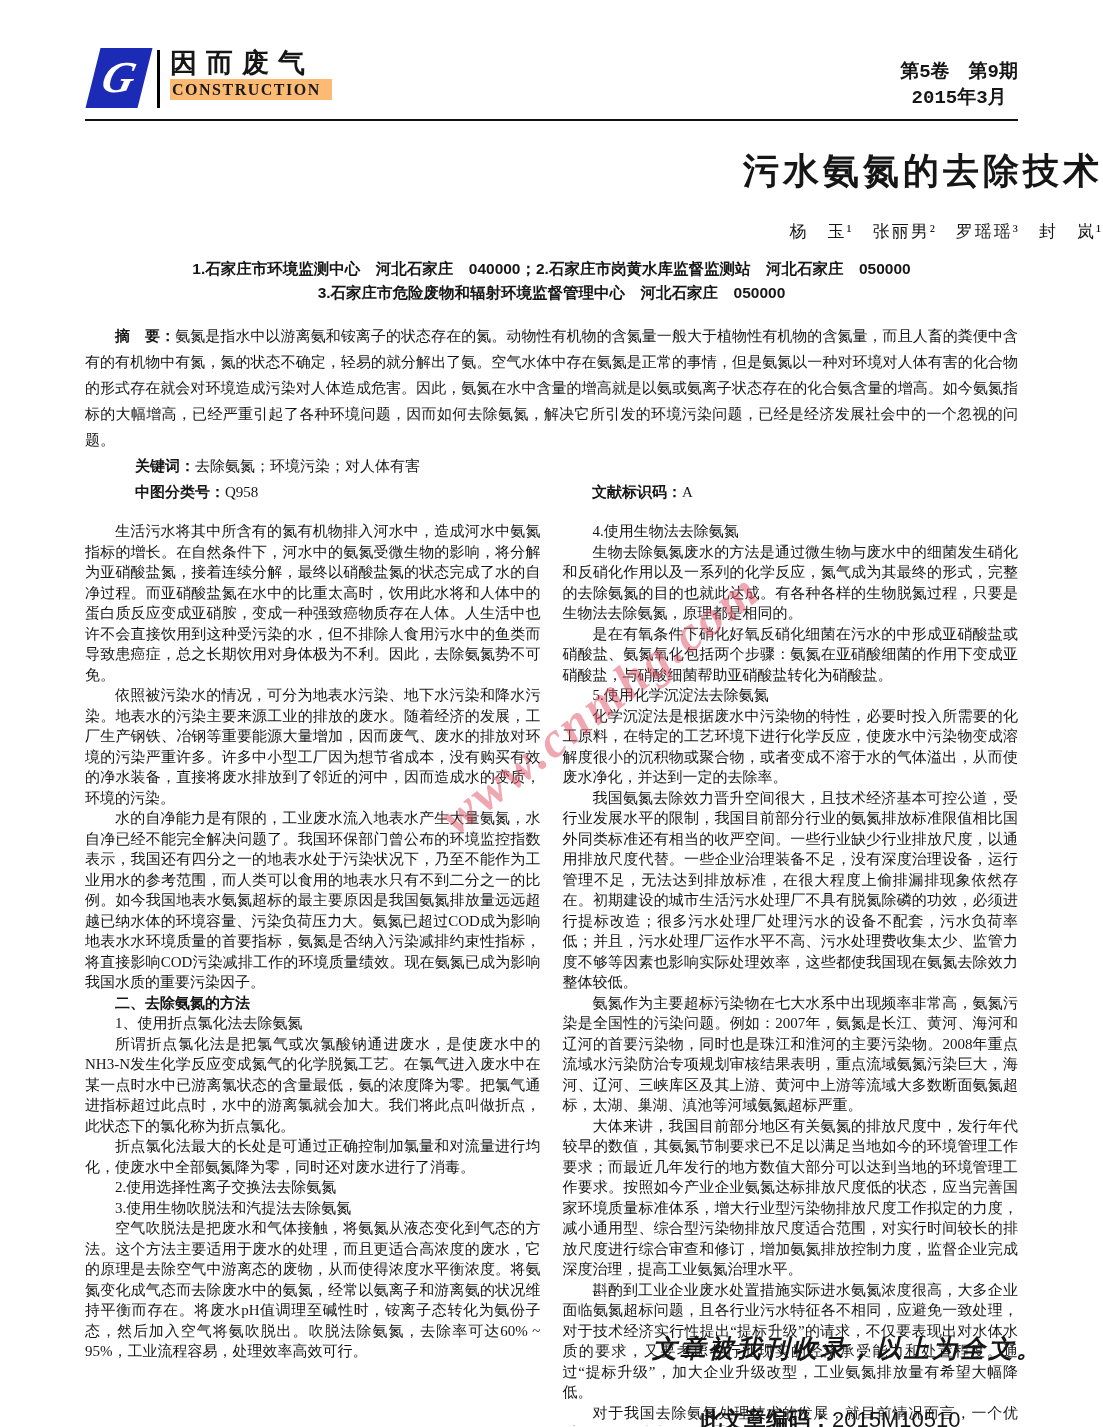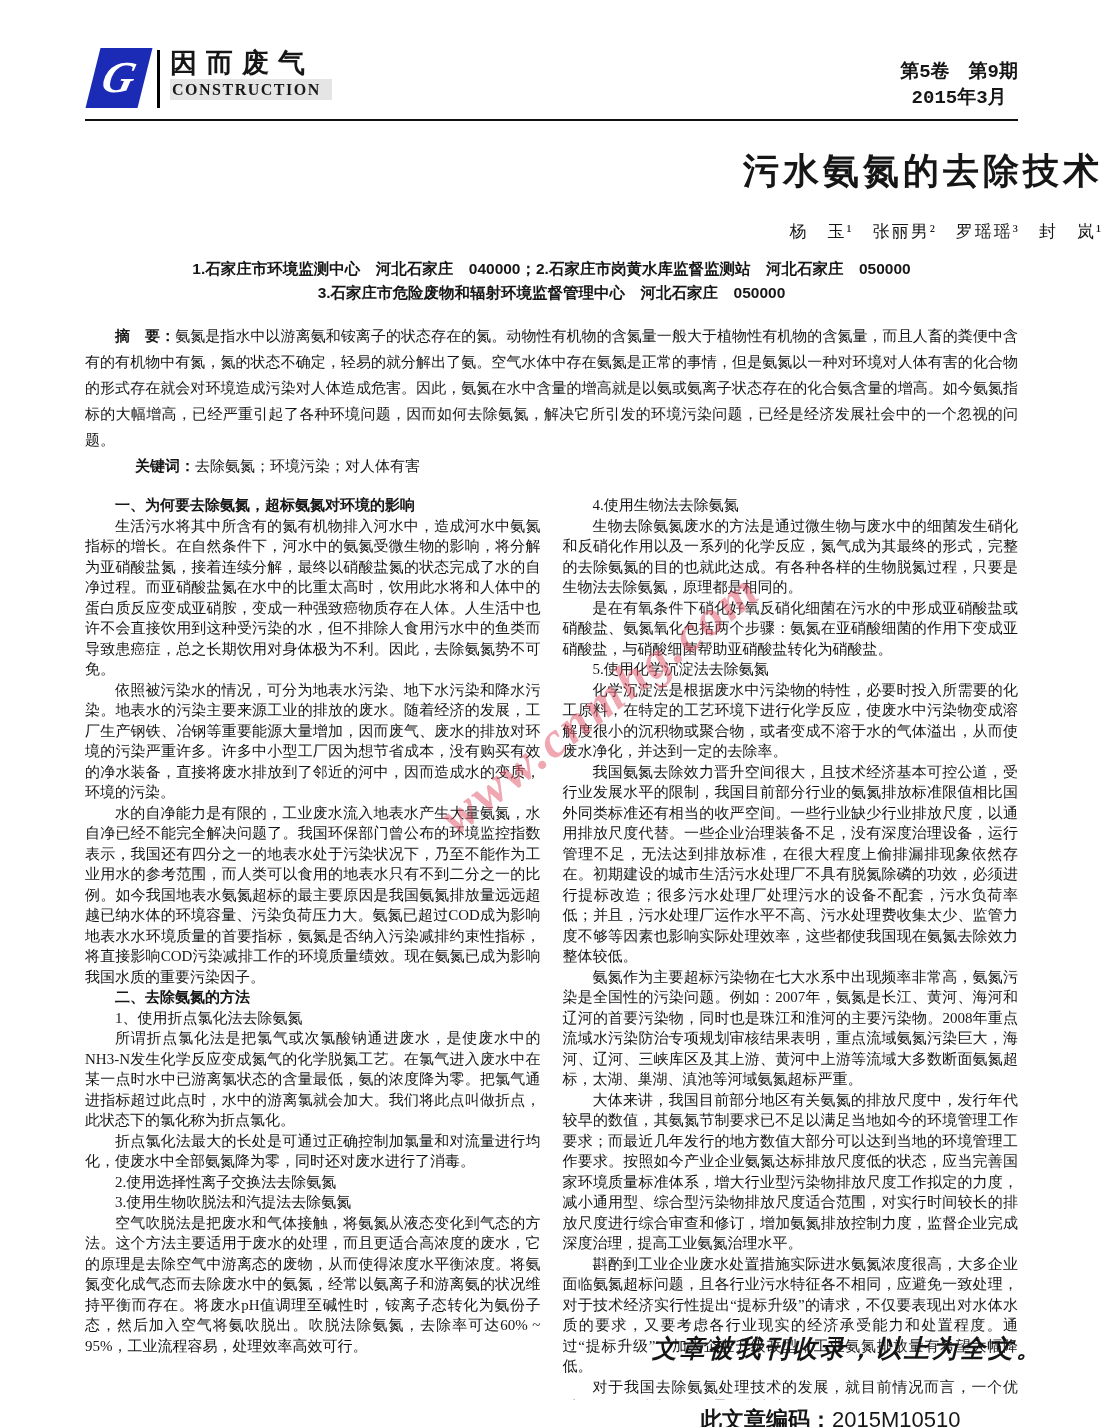--- a/index.html
+++ b/index.html
@@ -16,21 +16,21 @@
   .logo-mark {
     width:52px; height:60px; background:#1c2bb5; transform:skewX(-14deg);
     display:flex; align-items:center; justify-content:center; margin-left:8px;
   }
   .logo-letter { color:#ffffff; font-family:"Liberation Serif",serif;
     font-weight:bold; font-style:italic; font-size:44px; line-height:1; }
   .logo-divider { width:3px; height:58px; background:#000; margin:2px 10px 0 12px; }
   .logo-text { display:flex; flex-direction:column; }
   .logo-cn { font-family:"Liberation Sans","DejaVu Sans",sans-serif; font-weight:bold;
     font-size:27px; letter-spacing:9px; line-height:30px; white-space:nowrap; }
-  .logo-en { background:#e5e5e5; color:#1a1a1a; font-family:"Liberation Serif",serif;
+  .logo-en { background:#fdba74; color:#1a1a1a; font-family:"Liberation Serif",serif;
     font-weight:bold; font-size:16px; letter-spacing:1.5px; line-height:21px;
     padding:0 6px 0 2px; margin-top:1px; width:162px; }
   .issue { text-align:center; font-family:Liberation Mono, monospace;
     font-weight:600; font-size:19px; line-height:26px; margin-top:11px; white-space:nowrap; }
   .rule { margin:8px 85px 0 85px; border-top:2px solid #111; }
   
   .title { text-align:right; font-size:36px; font-weight:bold; letter-spacing:4px;
     margin-top:26px; font-family:"Liberation Serif",serif; }
   .authors { text-align:right; font-size:17px; margin-top:24px; letter-spacing:2px; }
   .affils { text-align:center; font-family:"Liberation Sans","DejaVu Sans",sans-serif;
@@ -94,24 +94,27 @@
 
   <div class="affils">
     <div>1.石家庄市环境监测中心　河北石家庄　040000；2.石家庄市岗黄水库监督监测站　河北石家庄　050000</div>
     <div>3.石家庄市危险废物和辐射环境监督管理中心　河北石家庄　050000</div>
   </div>
 
   <p class="abstract"><b class="lbl">摘　要：</b><span>氨氮是指水中以游离氨和铵离子的状态存在的氮。动物性有机物的含氮量一般大于植物性有机物的含氮量，而且人畜的粪便中含有的有机物中有氮，氮的状态不确定，轻易的就分解出了氨。空气水体中存在氨氮是正常的事情，但是氨氮以一种对环境对人体有害的化合物的形式存在就会对环境造成污染对人体造成危害。因此，氨氮在水中含量的增高就是以氨或氨离子状态存在的化合氨含量的增高。如今氨氮指标的大幅增高，已经严重引起了各种环境问题，因而如何去除氨氮，解决它所引发的环境污染问题，已经是经济发展社会中的一个忽视的问题。</span></p>
 
   <p class="meta-line"><b class="lbl">关键词：</b><span>去除氨氮；环境污染；对人体有害</span></p>
 
+  <div class="clc-row">
+    <p class="meta-line clc-left"><b class="lbl">中图分类号：</b><span>Q958</span></p>
+    <p class="meta-line clc-right"><b class="lbl">文献标识码：</b><span>A</span></p>
+  </div>
 
   <div class="columns">
     <div class="col">
-        <div class="blk h">一、为何要去除氨氮，超标氨氮对环境的影响</div>
         <div class="blk p">生活污水将其中所含有的氮有机物排入河水中，造成河水中氨氮指标的增长。在自然条件下，河水中的氨氮受微生物的影响，将分解为亚硝酸盐氮，接着连续分解，最终以硝酸盐氮的状态完成了水的自净过程。而亚硝酸盐氮在水中的比重太高时，饮用此水将和人体中的蛋白质反应变成亚硝胺，变成一种强致癌物质存在人体。人生活中也许不会直接饮用到这种受污染的水，但不排除人食用污水中的鱼类而导致患癌症，总之长期饮用对身体极为不利。因此，去除氨氮势不可免。</div>
         <div class="blk p">依照被污染水的情况，可分为地表水污染、地下水污染和降水污染。地表水的污染主要来源工业的排放的废水。随着经济的发展，工厂生产钢铁、冶钢等重要能源大量增加，因而废气、废水的排放对环境的污染严重许多。许多中小型工厂因为想节省成本，没有购买有效的净水装备，直接将废水排放到了邻近的河中，因而造成水的变质，环境的污染。</div>
         <div class="blk p">水的自净能力是有限的，工业废水流入地表水产生大量氨氮，水自净已经不能完全解决问题了。我国环保部门曾公布的环境监控指数表示，我国还有四分之一的地表水处于污染状况下，乃至不能作为工业用水的参考范围，而人类可以食用的地表水只有不到二分之一的比例。如今我国地表水氨氮超标的最主要原因是我国氨氮排放量远远超越已纳水体的环境容量、污染负荷压力大。氨氮已超过COD成为影响地表水水环境质量的首要指标，氨氮是否纳入污染减排约束性指标，将直接影响COD污染减排工作的环境质量绩效。现在氨氮已成为影响我国水质的重要污染因子。</div>
         <div class="blk h">二、去除氨氮的方法</div>
         <div class="blk sh">1、使用折点氯化法去除氨氮</div>
         <div class="blk p">所谓折点氯化法是把氯气或次氯酸钠通进废水，是使废水中的NH3-N发生化学反应变成氮气的化学脱氮工艺。在氯气进入废水中在某一点时水中已游离氯状态的含量最低，氨的浓度降为零。把氯气通进指标超过此点时，水中的游离氯就会加大。我们将此点叫做折点，此状态下的氯化称为折点氯化。</div>
         <div class="blk p">折点氯化法最大的长处是可通过正确控制加氯量和对流量进行均化，使废水中全部氨氮降为零，同时还对废水进行了消毒。</div>
         <div class="blk sh">2.使用选择性离子交换法去除氨氮</div>
         <div class="blk sh">3.使用生物吹脱法和汽提法去除氨氮</div>
         <div class="blk p">空气吹脱法是把废水和气体接触，将氨氮从液态变化到气态的方法。这个方法主要适用于废水的处理，而且更适合高浓度的废水，它的原理是去除空气中游离态的废物，从而使得浓度水平衡浓度。将氨氮变化成气态而去除废水中的氨氮，经常以氨离子和游离氨的状况维持平衡而存在。将废水pH值调理至碱性时，铵离子态转化为氨份子态，然后加入空气将氨吹脱出。吹脱法除氨氮，去除率可达60% ~ 95%，工业流程容易，处理效率高效可行。</div>

